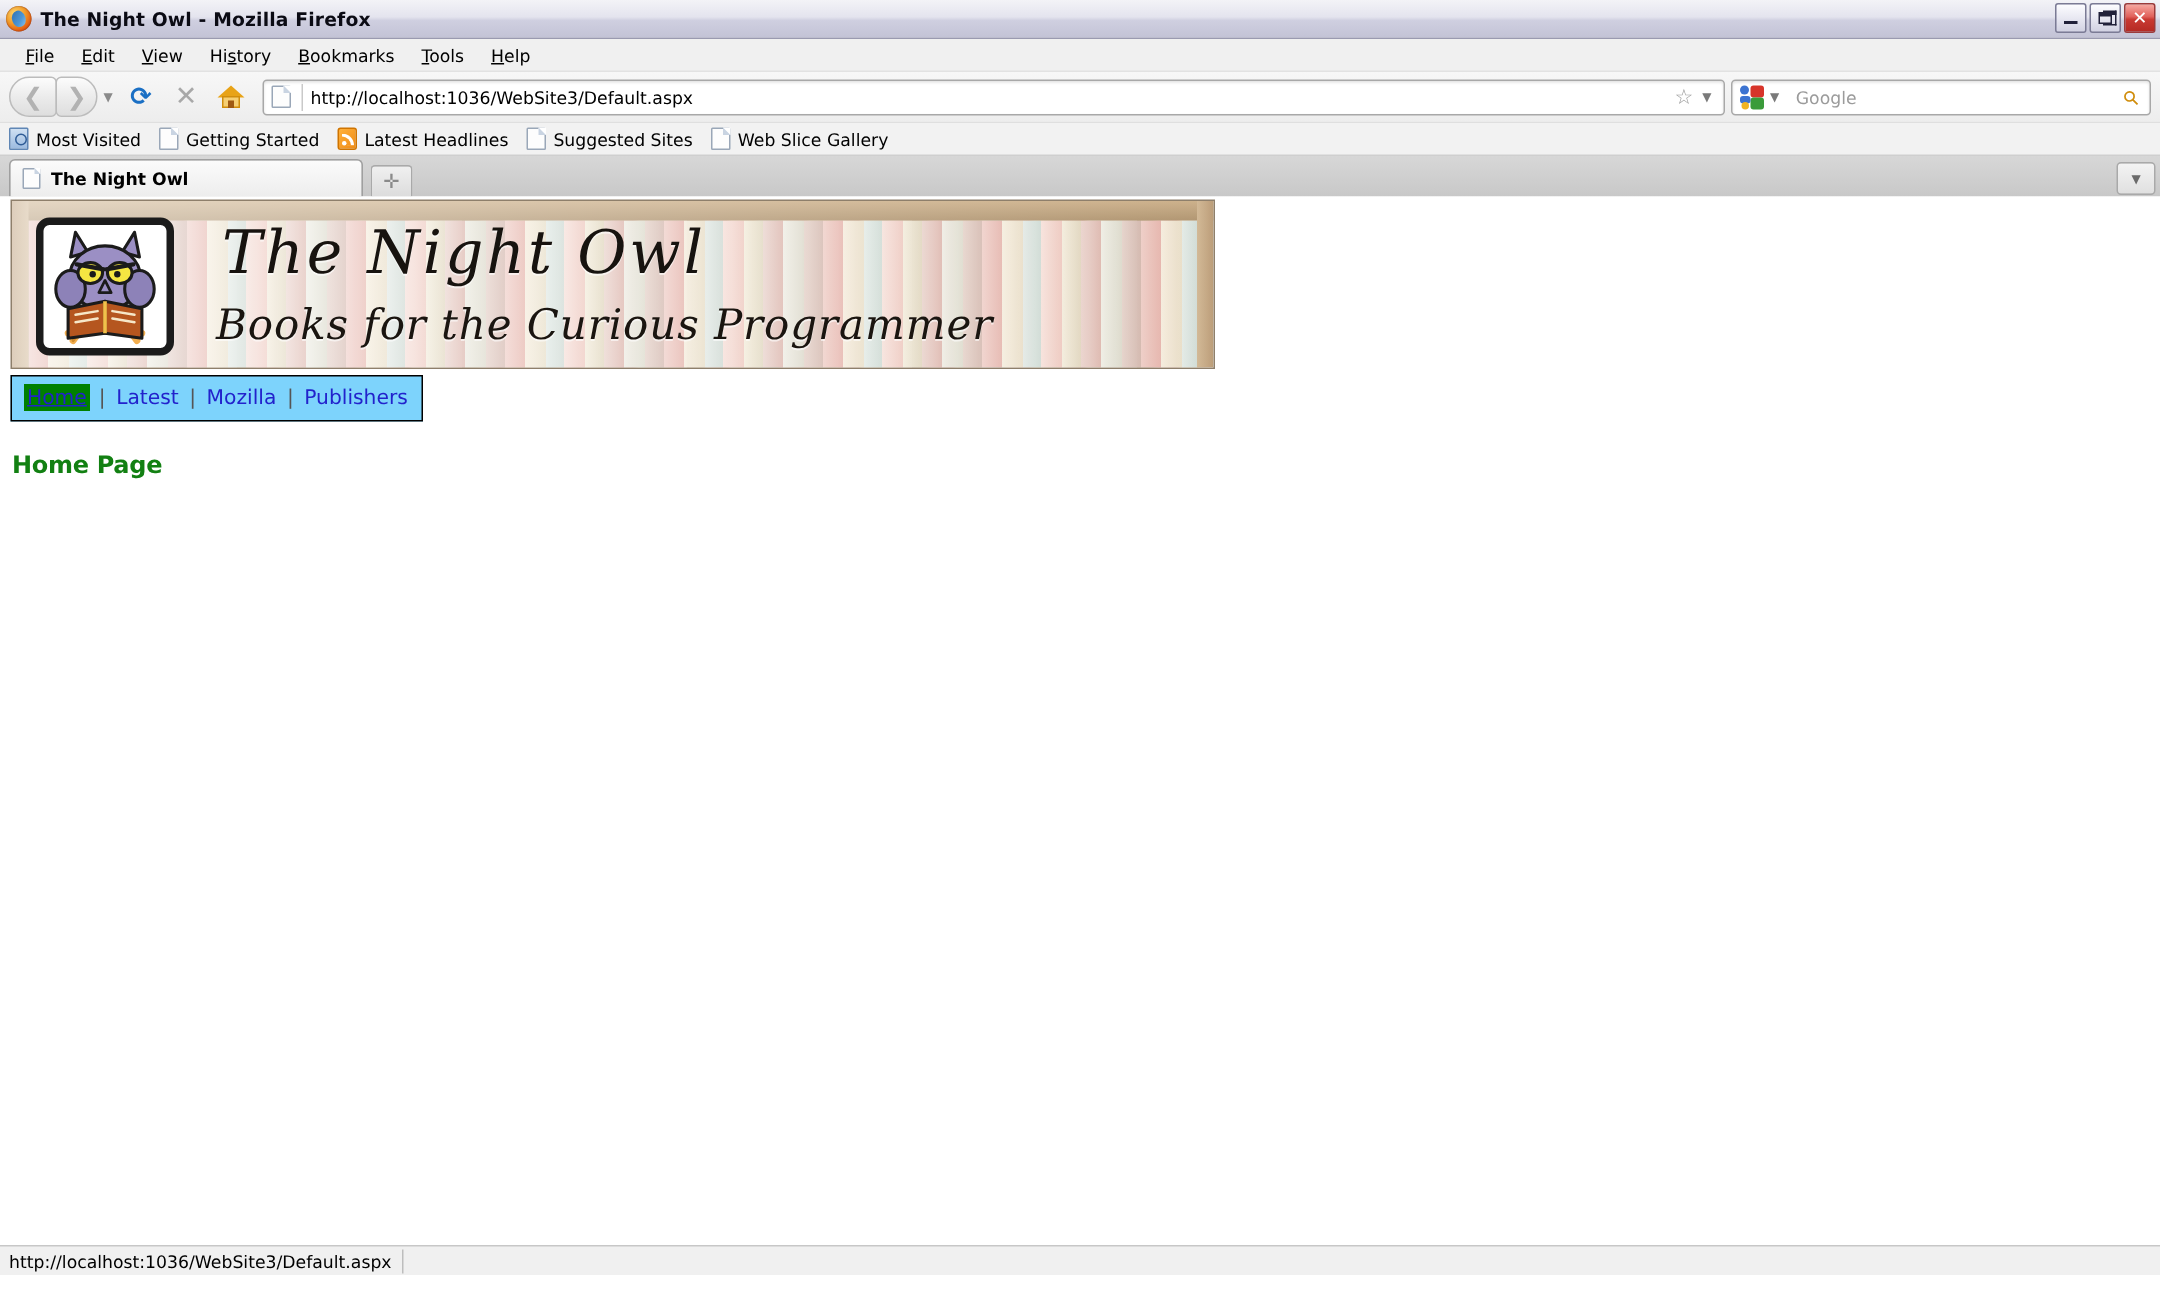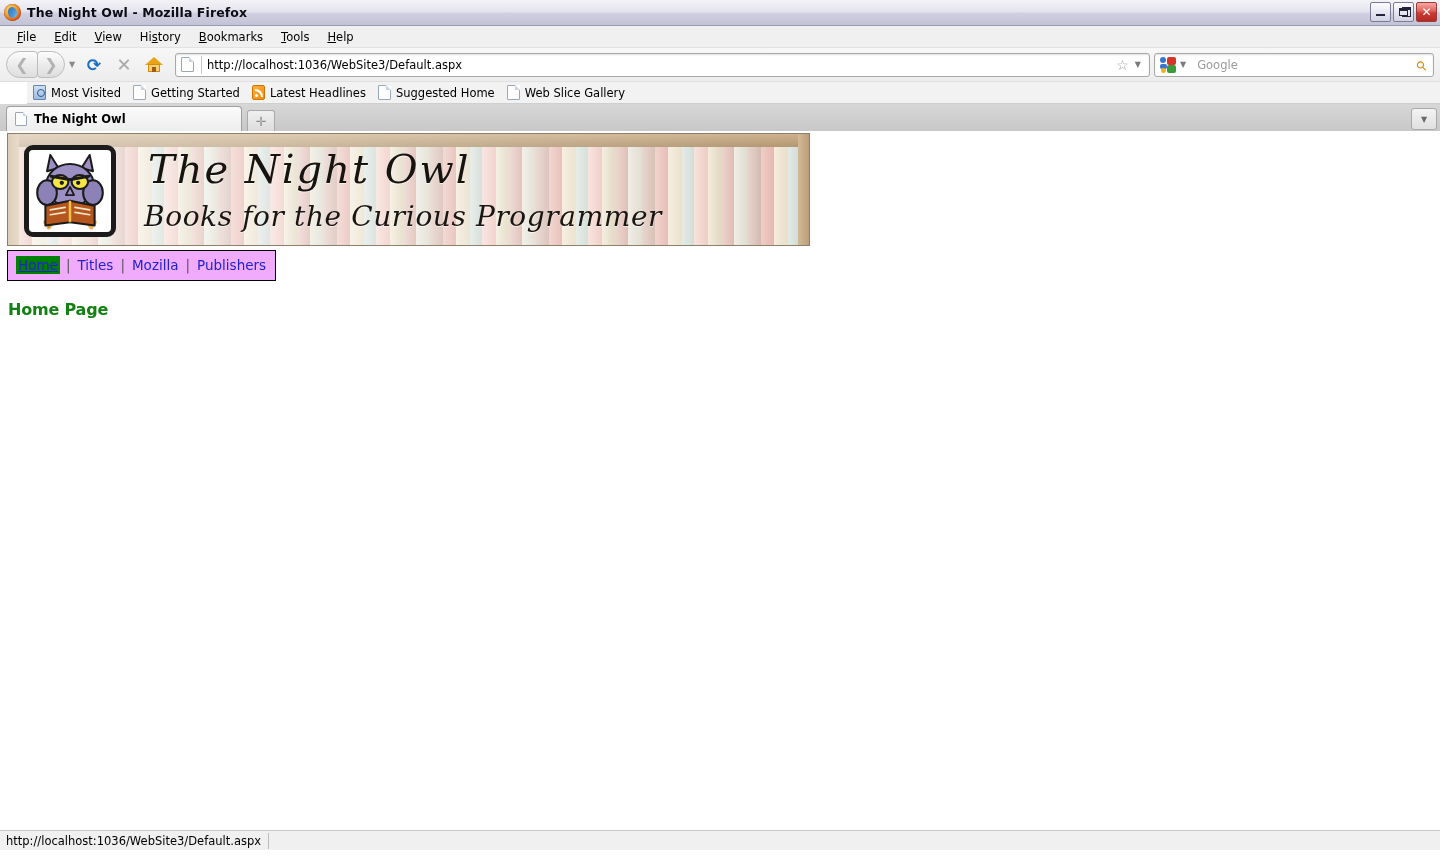--- a/index.html
+++ b/index.html
@@ -155,21 +155,21 @@
   .glogo .g3 { left:7px; top:8px; width:9px; height:8px; background:#3a9b3a; }
   .glogo .g4 { left:0; top:7px; width:7px; height:5px; background:#3b73d1; }
   .glogo .g5 { left:1px; top:11px; width:5px; height:5px; background:#f0b323; border-radius:50%; }
   .search-ph { flex:1 1 auto; font-size:11.5px; color:#9b9b9b; padding-left:6px; }
   .mag-icon { font-size: 13px; color: #d08d0c; padding-right: 4px; transform: rotate(-45deg); }
 
   
   .bmbar {
     height: 22px; background: #f2f2f2;
     border-bottom: 1px solid #cfcfcf;
-    display: flex; align-items: center; padding-left: 6px; margin-left: 27px;
+    display: flex; align-items: center; padding-left: 6px;
   }
   .bm { display: flex; align-items: center; margin-right: 12px; }
   .bm-label { font-size: 11.5px; color: #000; white-space: nowrap; }
   .bm-ico { width: 13px; height: 15px; margin-right: 5px; flex:0 0 auto; position: relative; }
   .bm-ico.page {
     background:#fdfdfd; border:1px solid #9aa7b8; border-radius:1px;
   }
   .bm-ico.page::after {
     content:""; position:absolute; right:-1px; top:-1px;
     width:0;height:0;border-left:5px solid #c9d4e2;border-top:5px solid #ffffff;
@@ -313,21 +313,21 @@
     font-size: 28px; color: #1a1510;
     letter-spacing: .6px;
     font-style: italic;
     text-shadow: 0 1px 0 rgba(255,255,255,.6);
     white-space: nowrap;
   }
 
   .navbox {
     position: absolute; left: 7px; top: 119px;
     border: 1px solid #000000;
-    background: #f0abfc;
+    background: #7dd3fc;
     padding: 5px 8px 6px 8px;
     display: flex; align-items: center;
     font-size: 13.5px;
     z-index: 3;
   }
   .navlink {
     color: #2222cc; text-decoration: none;
     padding: 0 1px;
     white-space: nowrap;
   }
@@ -446,21 +446,21 @@
     <span class="bm-label">Getting Started</span>
   </div>
   <div class="bm">
     <span class="bm-ico rss">
         <i></i>
       </span>
     <span class="bm-label">Latest Headlines</span>
   </div>
   <div class="bm">
     <span class="bm-ico page"></span>
-    <span class="bm-label">Suggested Home</span>
+    <span class="bm-label">Suggested Sites</span>
   </div>
   <div class="bm">
     <span class="bm-ico page"></span>
     <span class="bm-label">Web Slice Gallery</span>
   </div>
 </div>
 
 <div class="tabbar">
   <div class="tab">
     <span class="tab-ico"></span>
@@ -511,21 +511,21 @@
       </svg>
     </div>
 
     <div class="banner-title">The Night Owl</div>
     <div class="banner-sub">Books for the Curious Programmer</div>
   </div>
 
   <div class="navbox">
     <a class="navlink current" href="#">Home</a>
     <span class="navsep">|</span>
-    <a class="navlink" href="#">Titles</a>
+    <a class="navlink" href="#">Latest</a>
     <span class="navsep">|</span>
     <a class="navlink" href="#">Mozilla</a>
     <span class="navsep">|</span>
     <a class="navlink" href="#">Publishers</a>
   </div>
 
   <h1 class="page-heading">Home Page</h1>
 
   <div class="statusbar">
     <div class="status-chip">http://localhost:1036/WebSite3/Default.aspx</div>

